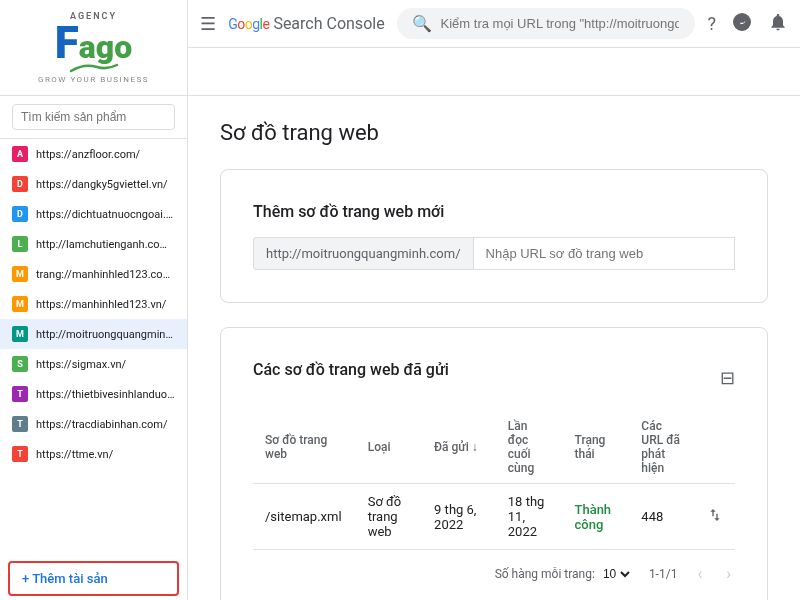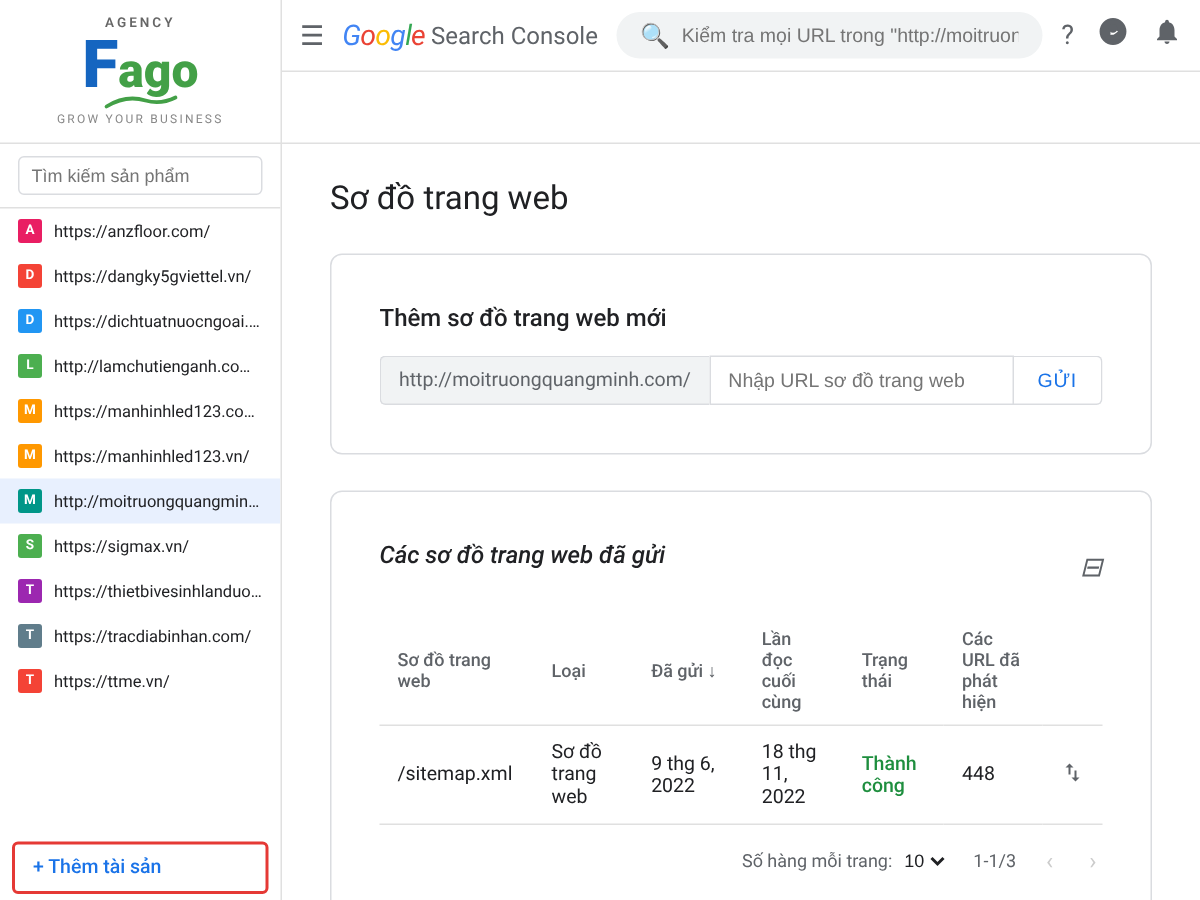--- a/index.html
+++ b/index.html
@@ -19,25 +19,24 @@
       font-size: 18px;
       cursor: pointer;
       color: #5f6368;
     }
     .header-logo {
       display: flex;
       align-items: center;
       gap: 4px;
     }
     .google-text {
-      font-size: 19px;
+      font-size: 14px;
       font-weight: 400;
       color: #5f6368;
       letter-spacing: -0.5px;
-      font-style: italic;
     }
     .google-text span:nth-child(1) { color: #4285f4; }
     .google-text span:nth-child(2) { color: #ea4335; }
     .google-text span:nth-child(3) { color: #fbbc05; }
     .google-text span:nth-child(4) { color: #4285f4; }
     .google-text span:nth-child(5) { color: #34a853; }
     .google-text span:nth-child(6) { color: #ea4335; }
     .header-product {
       font-size: 16px;
       color: #5f6368;
@@ -193,21 +192,20 @@
       text-transform: uppercase;
       letter-spacing: 0.5px;
     }
 
     
     .section-header {
       display: flex;
       align-items: center;
       justify-content: space-between;
       margin-bottom: 16px;
-      font-style: italic;
     }
     .filter-icon { color: #5f6368; cursor: pointer; font-size: 18px; }
 
     table {
       width: 100%;
       border-collapse: collapse;
       font-size: 13px;
     }
     thead th {
       text-align: left;
@@ -411,21 +409,21 @@
           <div class="sidebar-item">
             <div class="site-favicon" style="background: rgb(33, 150, 243); color: rgb(255, 255, 255); font-weight: 700; font-size: 9px;">D</div>
             <span class="site-url">https://dichtuatnuocngoai.com/</span>
           </div>
           <div class="sidebar-item">
             <div class="site-favicon" style="background: rgb(76, 175, 80); color: rgb(255, 255, 255); font-weight: 700; font-size: 9px;">L</div>
             <span class="site-url">http://lamchutienganh.com.vn/</span>
           </div>
           <div class="sidebar-item">
             <div class="site-favicon" style="background: rgb(255, 152, 0); color: rgb(255, 255, 255); font-weight: 700; font-size: 9px;">M</div>
-            <span class="site-url">https://manhinhled123.com/</span>
+            <span class="site-url">trang://manhinhled123.com/</span>
           </div>
           <div class="sidebar-item">
             <div class="site-favicon" style="background: rgb(255, 152, 0); color: rgb(255, 255, 255); font-weight: 700; font-size: 9px;">M</div>
             <span class="site-url">https://manhinhled123.vn/</span>
           </div>
           <div class="sidebar-item active">
             <div class="site-favicon" style="background: rgb(0, 150, 136); color: rgb(255, 255, 255); font-weight: 700; font-size: 9px;">M</div>
             <span class="site-url">http://moitruongquangminh.com/</span>
           </div>
           <div class="sidebar-item">
@@ -449,21 +447,20 @@
     </div>
 
     <div class="main">
       <h1 class="page-title">Sơ đồ trang web</h1>
 
       <div class="card">
         <div class="card-title">Thêm sơ đồ trang web mới</div>
         <div class="add-sitemap-row">
           <div class="base-url">http://moitruongquangminh.com/</div>
           <input type="text" class="sitemap-input" placeholder="Nhập URL sơ đồ trang web" style="">
-          <button class="submit-btn">GỬI</button>
         </div>
       </div>
 
       <div class="card">
         <div class="section-header">
           <div class="card-title">Các sơ đồ trang web đã gửi</div>
           <span class="filter-icon">⊟</span>
         </div>
         <table id="sitemaps-table">
           <thead id="table-head">
@@ -493,20 +490,20 @@
         </table>
         <div class="pagination-row">
           <div class="per-page-select">
             <span>Số hàng mỗi trang:</span>
             <select>
               <option>10</option>
               <option>25</option>
               <option>50</option>
             </select>
           </div>
-          <span class="page-info">1-1/3</span>
+          <span class="page-info">1-1/1</span>
           <span class="nav-btn disabled">‹</span>
           <span class="nav-btn disabled">›</span>
         </div>
       </div>
     </div>
   </div>
 </div>
 
 </body></html>

